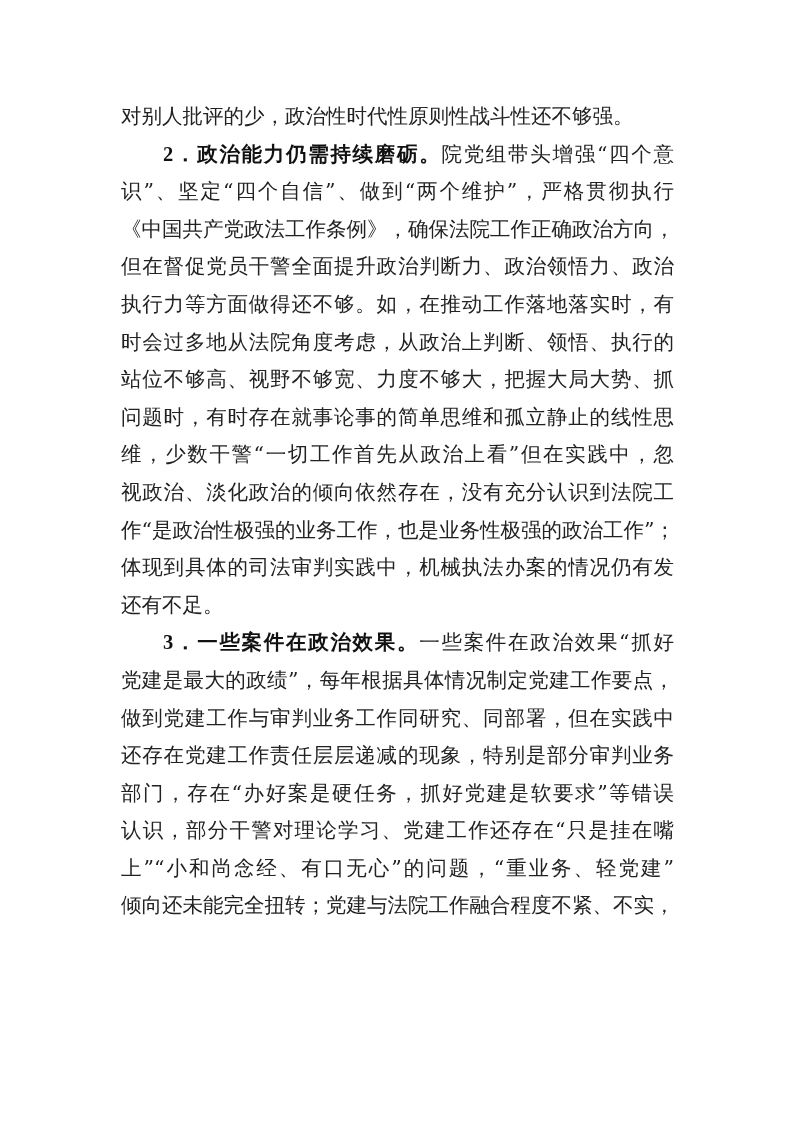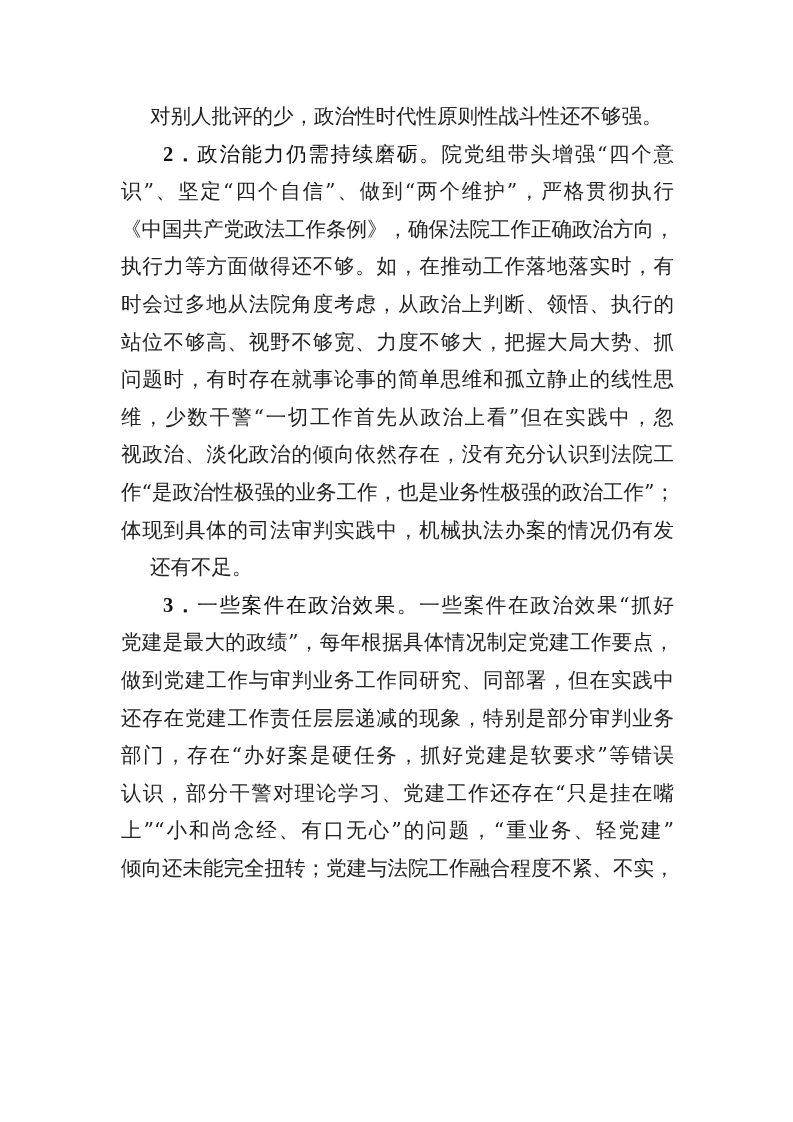--- a/index.html
+++ b/index.html
@@ -14,34 +14,35 @@
       color: #222222;
       line-height: 37.6px;
     }
     .line {
       display: block;
       height: 37.6px;
       white-space: nowrap;
       text-align: justify;
       text-align-last: justify;
     }
-    .line.last { text-align-last: left; margin-left: 29px; }
+    .line.last { text-align-last: left; }
     .line.indent { padding-left: 42px; }
-    .heading { font-weight: normal; color: #111111; }
+    .heading { font-weight: bold; color: #111111; }
     .num { font-family: "Liberation Serif", serif; font-weight: bold; }
   </style>
 </head>
 <body>
 
 <div class="page">
   <span class="line last">对别人批评的少，政治性时代性原则性战斗性还不够强。</span>
 
   <span class="line indent"><span class="heading num">2．</span><span class="heading">政治能力仍需持续磨砺。</span><span>院党组带头增强“四个意</span></span>
   <span class="line">识”、坚定“四个自信”、做到“两个维护”，严格贯彻执行</span>
   <span class="line">《中国共产党政法工作条例》，确保法院工作正确政治方向，</span>
+  <span class="line">但在督促党员干警全面提升政治判断力、政治领悟力、政治</span>
   <span class="line">执行力等方面做得还不够。如，在推动工作落地落实时，有</span>
   <span class="line">时会过多地从法院角度考虑，从政治上判断、领悟、执行的</span>
   <span class="line">站位不够高、视野不够宽、力度不够大，把握大局大势、抓</span>
   <span class="line">问题时，有时存在就事论事的简单思维和孤立静止的线性思</span>
   <span class="line">维，少数干警“一切工作首先从政治上看”但在实践中，忽</span>
   <span class="line">视政治、淡化政治的倾向依然存在，没有充分认识到法院工</span>
   <span class="line">作“是政治性极强的业务工作，也是业务性极强的政治工作”；</span>
   <span class="line">体现到具体的司法审判实践中，机械执法办案的情况仍有发</span>
   <span class="line last">还有不足。</span>
 

